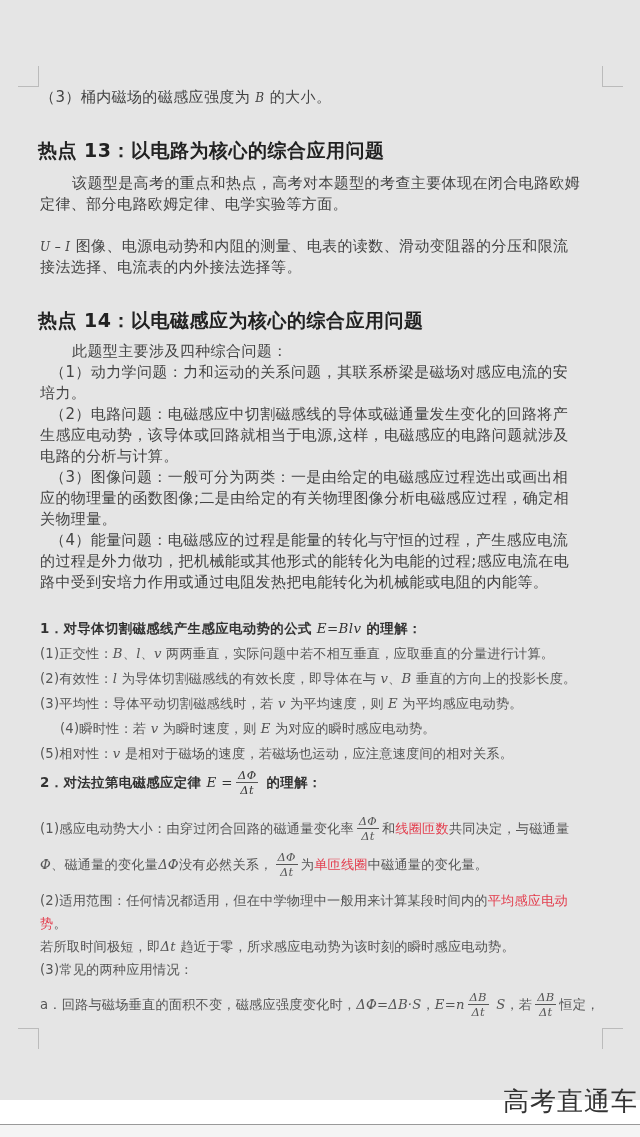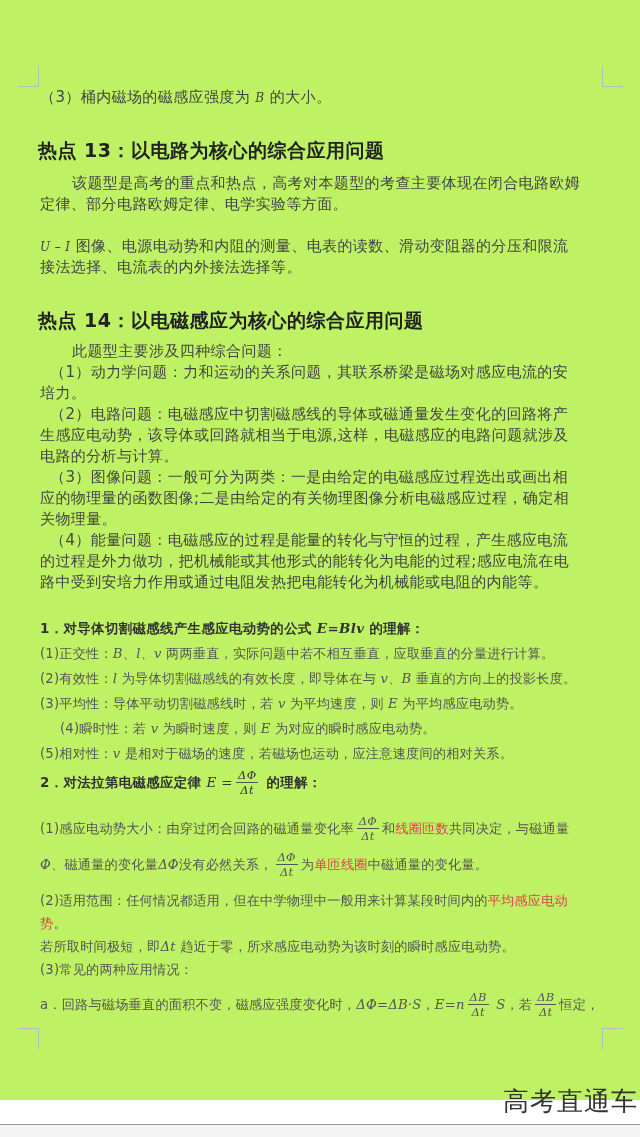--- a/index.html
+++ b/index.html
@@ -1,20 +1,20 @@
 <!DOCTYPE html>
 <html><head>
 <meta charset="utf-8">
 <style>
   html, body { margin:0; padding:0; }
   body {
     width:640px; height:1137px; background:#ffffff; position:relative; overflow:hidden;
     font-family:"DejaVu Sans","Liberation Sans",sans-serif; color:#333;
   }
-  .page { position:absolute; left:0; top:0; width:640px; height:1100px; background:#bef264; }
+  .page { position:absolute; left:0; top:0; width:640px; height:1100px; background:#e5e5e5; }
   .corner { position:absolute; width:20px; height:20px; border-color:#bbb; border-style:solid; border-width:0; }
   .c-tl { left:18px; top:66px; border-right-width:1px; border-bottom-width:1px; }
   .c-tr { left:602px; top:66px; border-left-width:1px; border-bottom-width:1px; }
   .c-bl { left:18px; top:1028px; border-right-width:1px; border-top-width:1px; }
   .c-br { left:602px; top:1028px; border-left-width:1px; border-top-width:1px; }
   .line { position:absolute; left:40px; width:560px; white-space:nowrap; font-size:15px; color:#444; letter-spacing:0.4px; }
   .h { font-size:19px; font-weight:bold; color:#222; left:38px; letter-spacing:0.5px; }
   .ind { padding-left:32px; box-sizing:border-box; }
   .sm { font-size:13.2px; color:#555; letter-spacing:0.2px; }
   .smb { font-size:13.4px; font-weight:bold; color:#333; }
@@ -55,21 +55,21 @@
   <div class="line" style="top:426px;">生感应电动势，该导体或回路就相当于电源,这样，电磁感应的电路问题就涉及</div>
   <div class="line" style="top:447px;">电路的分析与计算。</div>
   <div class="line" style="top:468px; padding-left:10px;">（3）图像问题：一般可分为两类：一是由给定的电磁感应过程选出或画出相</div>
   <div class="line" style="top:489px;">应的物理量的函数图像;二是由给定的有关物理图像分析电磁感应过程，确定相</div>
   <div class="line" style="top:510px;">关物理量。</div>
   <div class="line" style="top:531px; padding-left:10px;">（4）能量问题：电磁感应的过程是能量的转化与守恒的过程，产生感应电流</div>
   <div class="line" style="top:552px;">的过程是外力做功，把机械能或其他形式的能转化为电能的过程;感应电流在电</div>
   <div class="line" style="top:573px;">路中受到安培力作用或通过电阻发热把电能转化为机械能或电阻的内能等。</div>
 
   <div class="line smb" style="top:620px;">
-    <span>1．对导体切割磁感线产生感应电动势的公式 </span><span class="it" style="font-weight:bold">E=Blv</span><span> 的理解：</span>
+    <span>1．对导体切割磁感线产生感应电动势的公式 </span><span class="it" style="font-weight:normal">E=Blv</span><span> 的理解：</span>
   </div>
   <div class="line sm" style="top:645px;">
     <span>(1)正交性：</span><span class="it">B</span><span>、</span><span class="it">l</span><span>、</span><span class="it">v</span><span> 两两垂直，实际问题中若不相互垂直，应取垂直的分量进行计算。</span>
   </div>
   <div class="line sm" style="top:670px;">
     <span>(2)有效性：</span><span class="it">l</span><span> 为导体切割磁感线的有效长度，即导体在与 </span><span class="it">v</span><span>、</span><span class="it">B</span><span> 垂直的方向上的投影长度。</span>
   </div>
   <div class="line sm" style="top:695px;">
     <span>(3)平均性：</span><span>导体平动切割磁感线时，若 </span><span class="it">v</span><span> 为平均速度，则 </span><span class="it">E</span><span> 为平均感应电动势。</span>
   </div>

